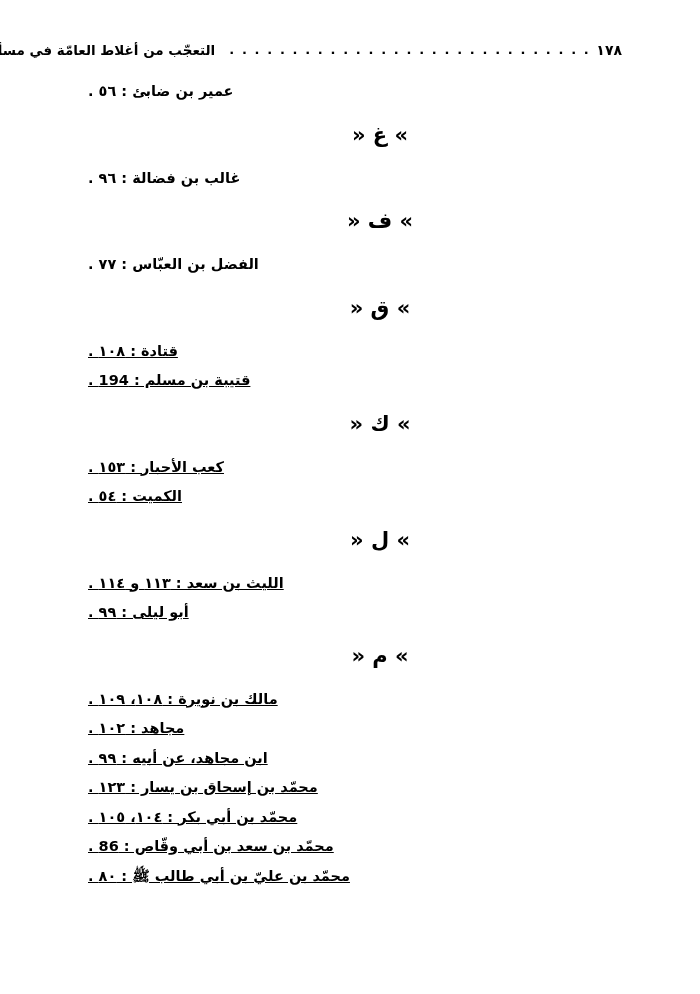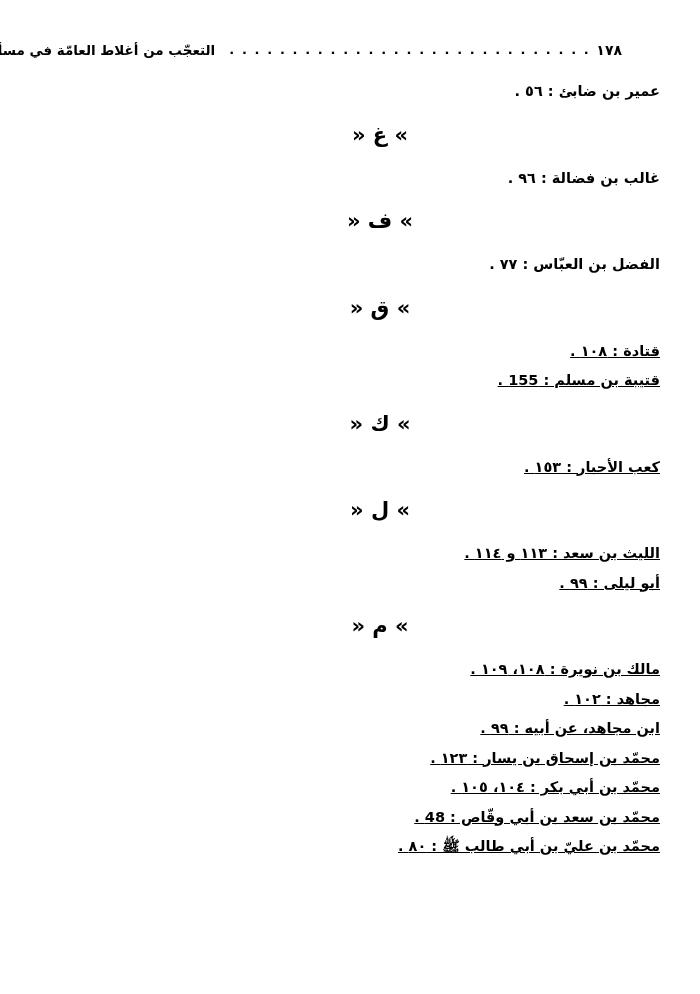--- a/index.html
+++ b/index.html
@@ -53,21 +53,21 @@
     font-weight: bold;
     white-space: nowrap;
     margin-right: 8px;
   }
   
   .index-body {
     margin-top: 26px;
     direction: rtl;
   }
   .entry {
-    text-align: right;
+    text-align: left;
     font-size: 14.5px;
     font-weight: bold;
     line-height: 1.0;
     padding: 0 0 0 48px;
     margin-bottom: 22px;
     white-space: nowrap;
     direction: rtl;
   }
   .entry.tight {
     margin-bottom: 15px;
@@ -120,30 +120,31 @@
       <div class="entry">الفضل بن العبّاس : ٧٧ .</div>
     </div>
 
     <div>
       <div class="letter-head">
         <span class="brk">»</span>
         <span>ق</span>
         <span class="brk">«</span>
       </div>
       <div class="entry tight">قتادة : ١٠٨ .</div>
-      <div class="entry tight">قتيبة بن مسلم : 155 .</div>
+      <div class="entry tight">قتيبة بن مسلم : 194 .</div>
     </div>
 
     <div>
       <div class="letter-head">
         <span class="brk">»</span>
         <span>ك</span>
         <span class="brk">«</span>
       </div>
       <div class="entry tight">كعب الأحبار : ١٥٣ .</div>
+      <div class="entry tight">الكميت : ٥٤ .</div>
     </div>
 
     <div>
       <div class="letter-head">
         <span class="brk">»</span>
         <span>ل</span>
         <span class="brk">«</span>
       </div>
       <div class="entry tight">الليث بن سعد : ١١٣ و ١١٤ .</div>
       <div class="entry tight">أبو ليلى : ٩٩ .</div>
@@ -153,18 +154,18 @@
       <div class="letter-head">
         <span class="brk">»</span>
         <span>م</span>
         <span class="brk">«</span>
       </div>
       <div class="entry tight">مالك بن نويرة : ١٠٨، ١٠٩ .</div>
       <div class="entry tight">مجاهد : ١٠٢ .</div>
       <div class="entry tight">ابن مجاهد، عن أبيه : ٩٩ .</div>
       <div class="entry tight">محمّد بن إسحاق بن يسار : ١٢٣ .</div>
       <div class="entry tight">محمّد بن أبي بكر : ١٠٤، ١٠٥ .</div>
-      <div class="entry tight">محمّد بن سعد بن أبي وقّاص : 48 .</div>
+      <div class="entry tight">محمّد بن سعد بن أبي وقّاص : 86 .</div>
       <div class="entry tight">محمّد بن عليّ بن أبي طالب ﷺ : ٨٠ .</div>
     </div>
 
   </div>
 </div>
 
 </body></html>

